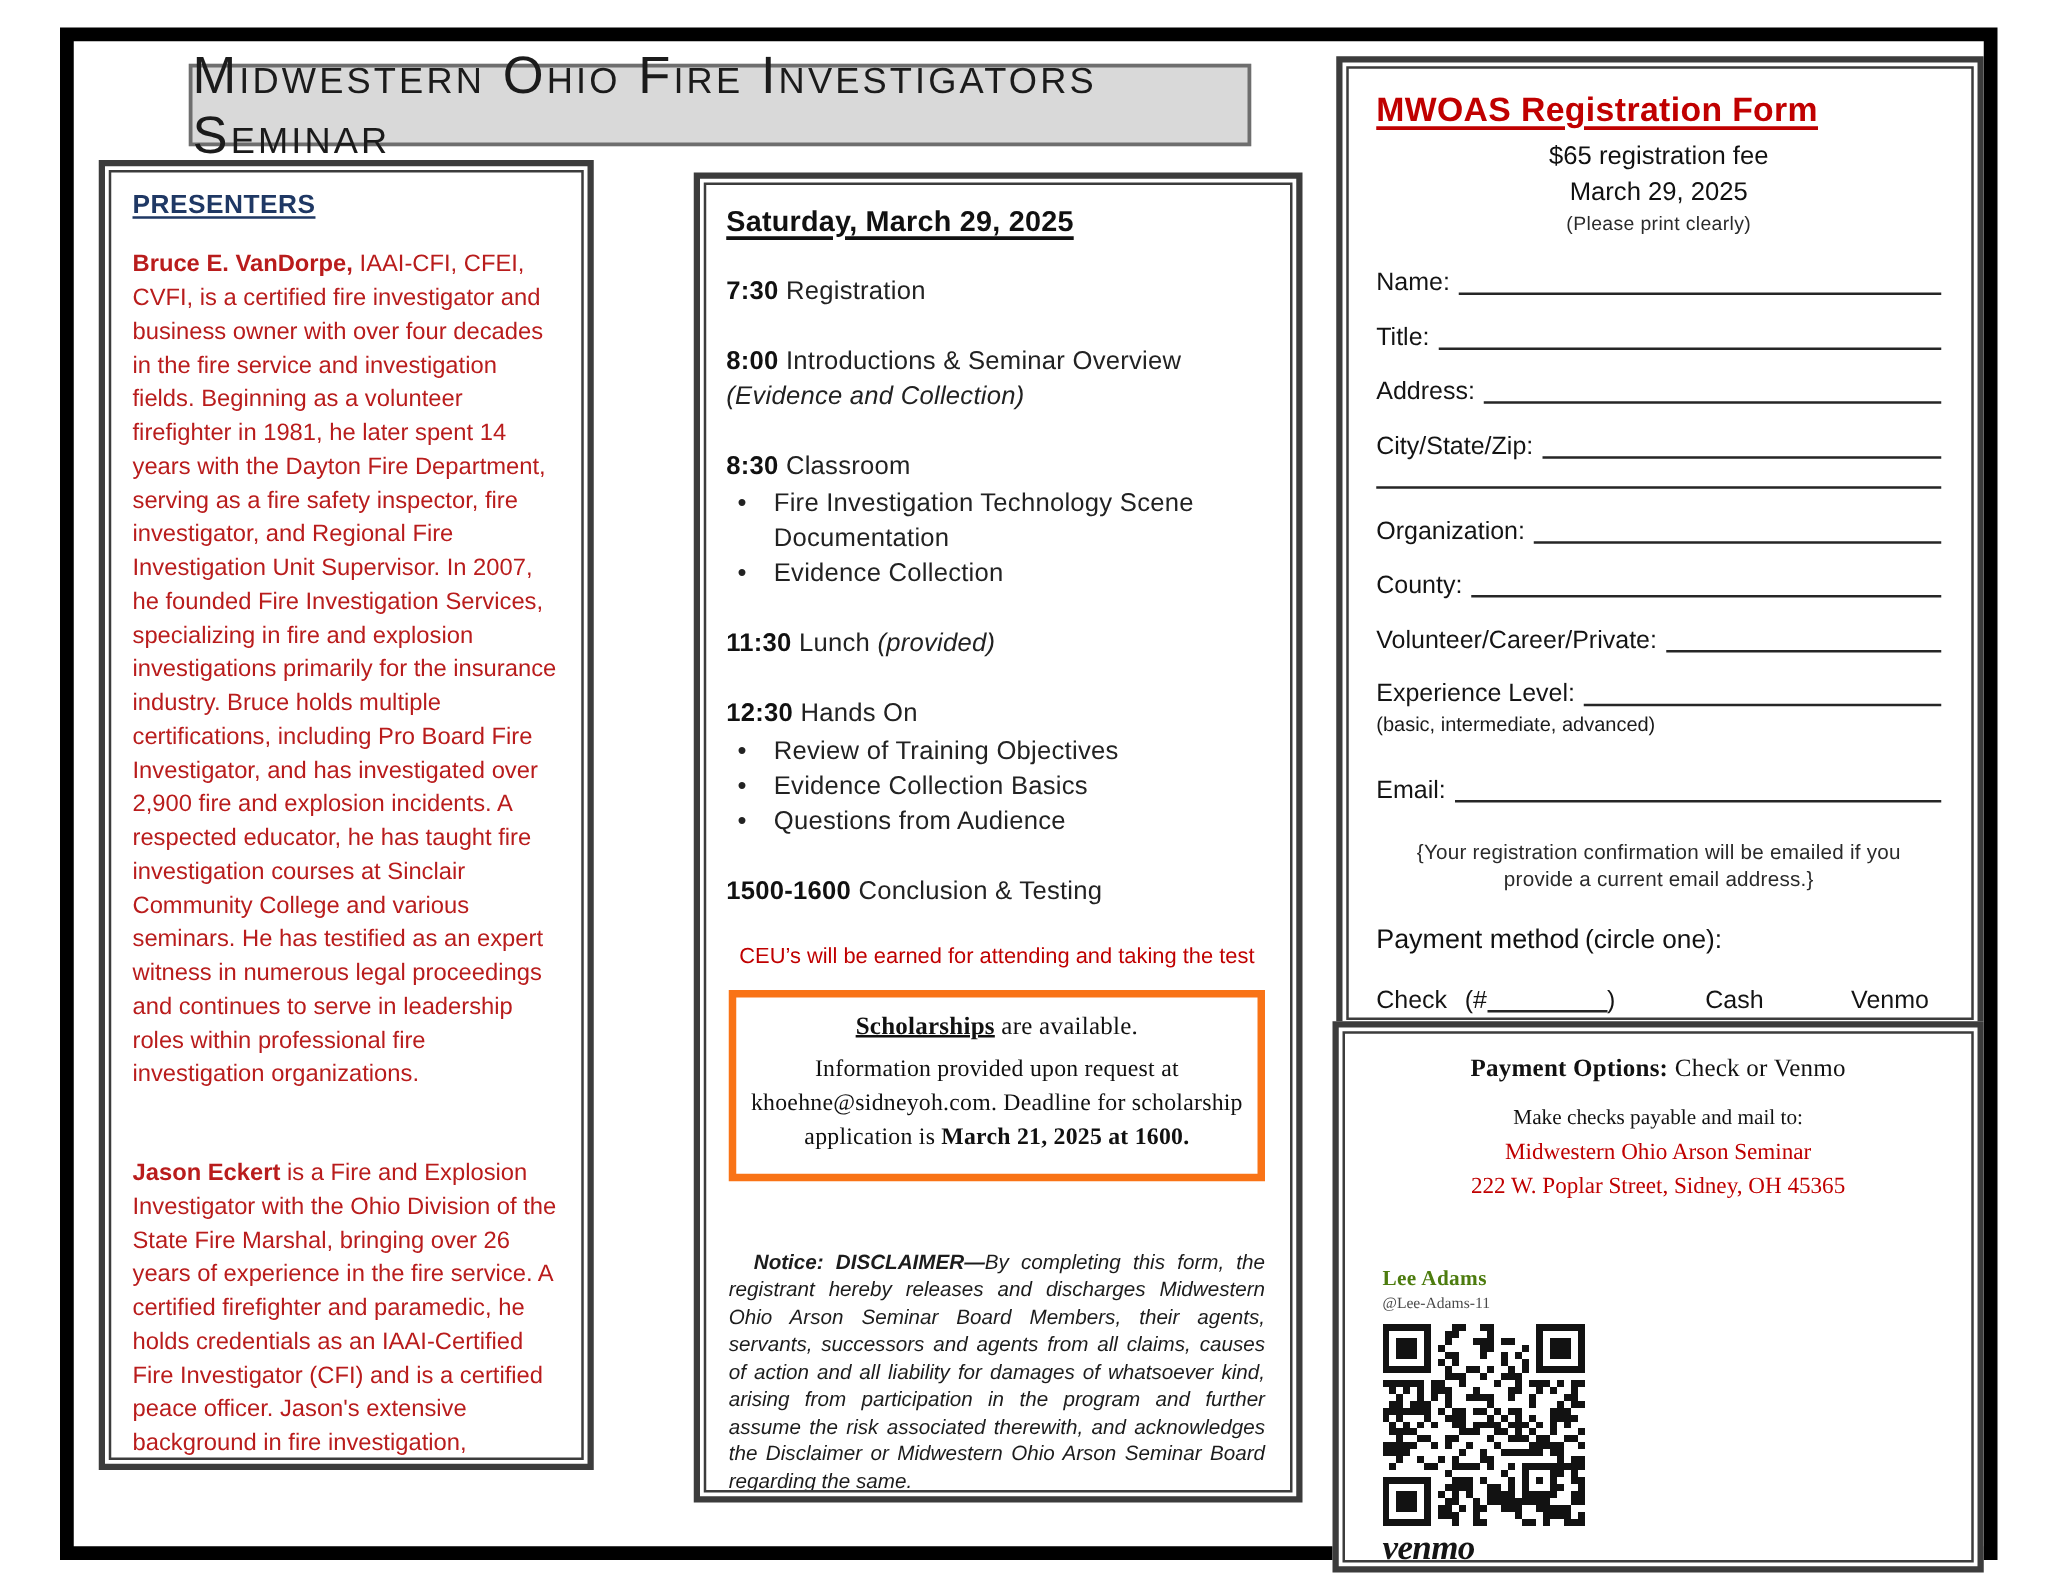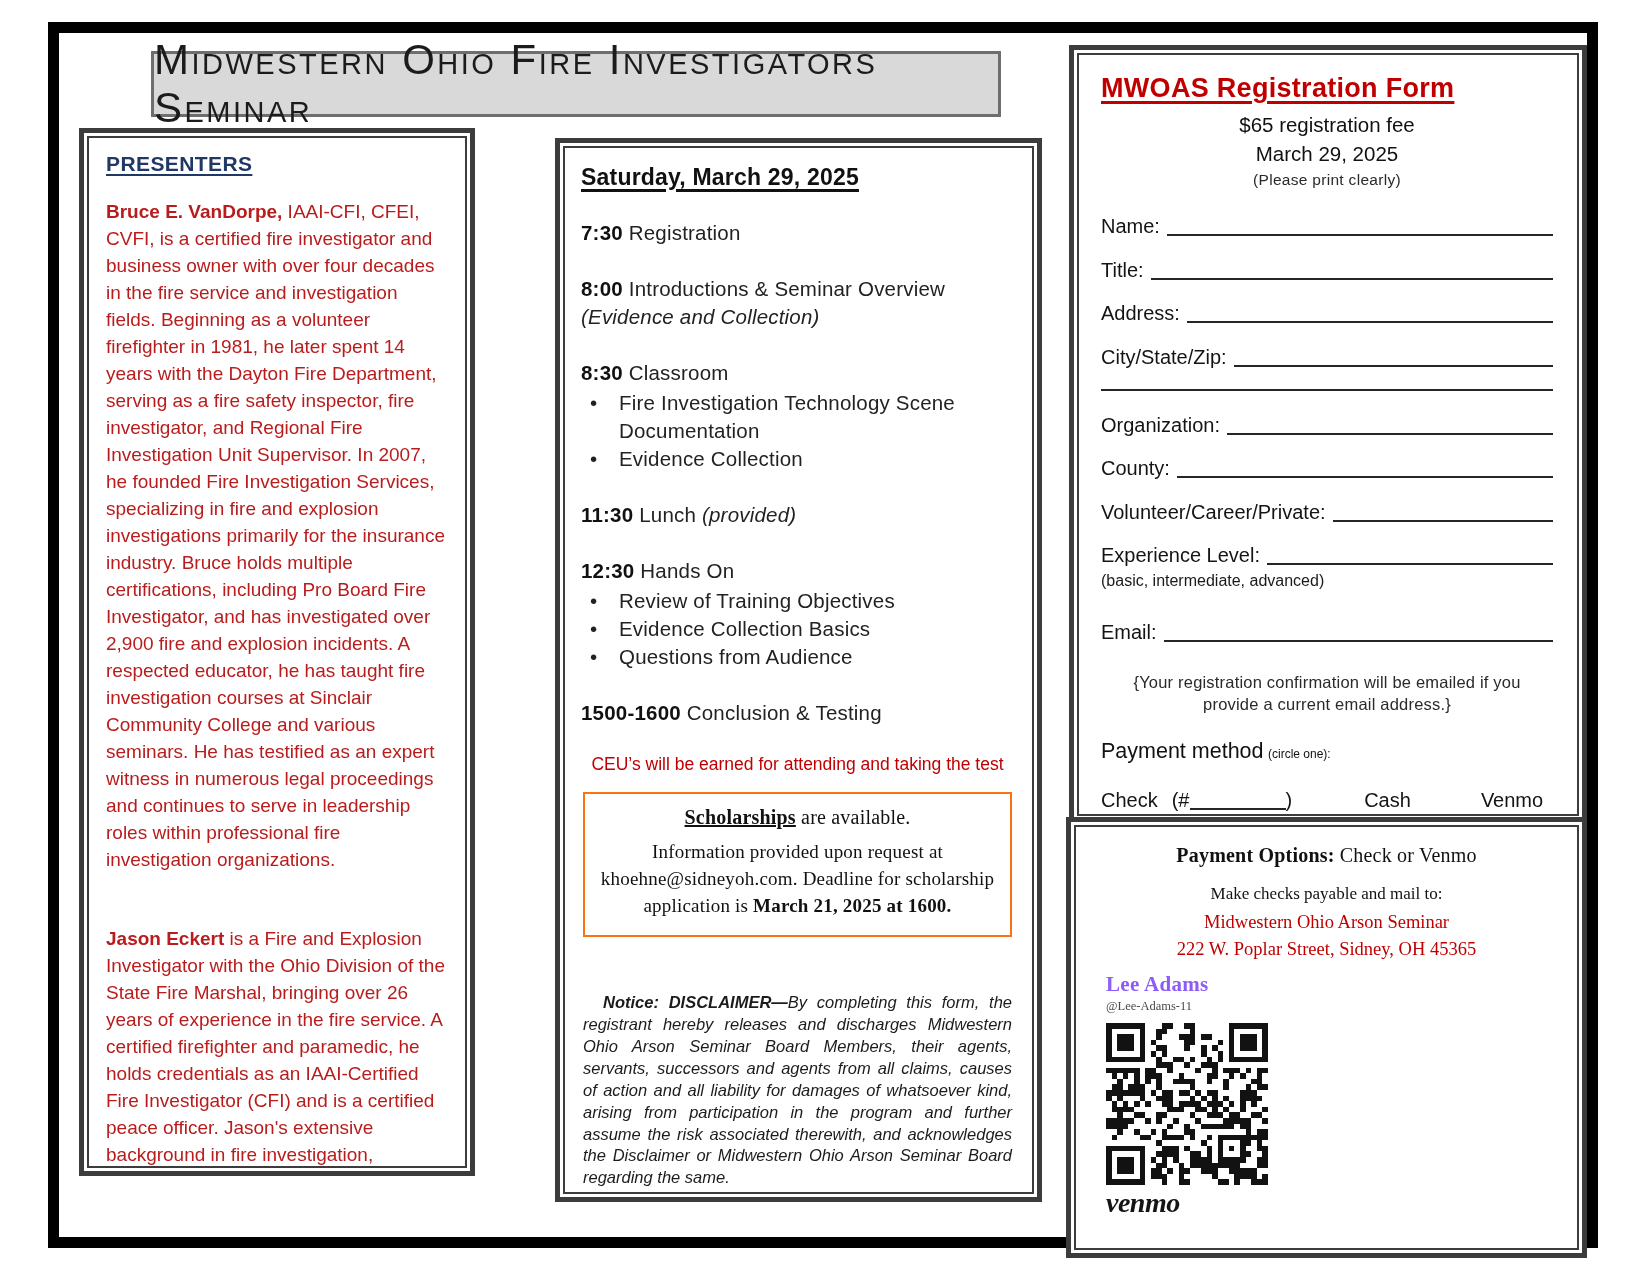--- a/index.html
+++ b/index.html
@@ -48,21 +48,21 @@
     margin-bottom:8px;
   }
   .sched-item { margin-top:28px; font-size:20.5px; line-height:28px; color:#222; }
   .sched-item .time { font-weight:bold; color:#111; }
   .sched-item .sub-italic { font-style:italic; }
   .sched-item ul { list-style:none; margin-top:2px; }
   .sched-item li { position:relative; padding-left:38px; line-height:28px; }
   .sched-item li::before { content:"•"; position:absolute; left:9px; }
   .ceu { margin-top:27px; text-align:center; color:#c00000; font-size:17.5px; letter-spacing:0; }
   .schol-box {
-    margin:17px 2px 0 2px; border:2px solid #f97316; padding:12px 8px 15px 8px;
+    margin:17px 2px 0 2px; border:6px solid #f97316; padding:12px 8px 15px 8px;
     text-align:center; font-family:"Liberation Serif", serif; color:#111;
   }
   .schol-lead { font-size:20px; margin-bottom:10px; }
   .schol-lead .schol-bold { font-weight:bold; text-decoration:underline; }
   .schol-body { font-size:19px; line-height:1.42; }
   .disclaimer {
     margin:55px 2px 0 2px; font-size:16.5px; line-height:1.33; text-align:justify;
     font-style:italic; color:#1c1c1c; letter-spacing:0;
   }
   .disclaimer .dis-bold { font-weight:bold;margin-left:20px; }
@@ -79,38 +79,38 @@
   .reg-print{ text-align:center; font-size:15.5px; margin-top:5px; color:#2a2a2a; letter-spacing:0.3px;}
   #reg-fields { margin-top:26px; }
   .field-row { display:flex; align-items:flex-end; font-size:20px; color:#141414; margin-bottom:20.5px; }
   .field-row .flabel { white-space:nowrap; margin-right:7px; }
   .field-row .fline { flex:1; border-bottom:2px solid #262626; height:2px; margin-bottom:2px; }
   .field-note { font-size:16px; color:#1a1a1a; margin:-16px 0 20px 0; }
   .row-email { margin-top:31px; }
   .email-note { text-align:center; font-size:16.5px; line-height:1.35; color:#2a2a2a; margin:27px auto 0 auto; width:96%; letter-spacing:0.2px; }
   .pay-method { margin-top:24px; color:#111; }
   .pay-method .pm-big { font-size:21.5px; }
-  .pay-method .pm-small { font-size:12px; }
+  .pay-method .pm-small { font-size:21px; }
   .pay-row { margin-top:25px; font-size:20px; color:#141414; display:flex; align-items:flex-end; }
   .pay-row .chk { margin-left:14px; display:flex; align-items:flex-end; }
   .chk-line { display:inline-block; width:96px; border-bottom:2px solid #262626; height:2px; margin-bottom:2px; }
   .pay-row .cash { margin-left:72px; }
   .pay-row .venmo { margin-left:70px; }
 
   
   .rbot .box-inner { padding:17px 16px 0 16px; }
   .pay-heading { text-align:center; font-size:20px; color:#111; letter-spacing:0.2px; }
   .pay-heading b { font-weight:bold; }
   .pay-mail { text-align:center; font-size:17px; margin-top:17px; color:#111; }
   .red { color:#c00000; }
   .pay-payee { text-align:center; font-size:18.5px; margin-top:8px; }
   .pay-addr  { text-align:center; font-size:18.5px; margin-top:6px; }
   .pay-grid { display:flex; margin-top:12px; }
   .qr-col { width:196px; padding-left:14px; }
-  .qr-name { font-size:21px; font-weight:bold; color:#8b5cf6; letter-spacing:0.3px; }
+  .qr-name { font-size:17px; font-weight:bold; color:#4d7c0f; letter-spacing:0.3px;margin-top:41px; }
   .qr-handle { font-size:12.5px; color:#4a4a4a; margin-top:2px; }
   #qr { display:block; margin-top:9px; }
   .venmo-logo { font-size:28px; font-weight:bold; font-style:italic; letter-spacing:-0.5px; color:#151515; margin-top:2px; }
   .venmo-col { flex:1; text-align:center; padding-top:12px; }
   .v-opt { font-size:17px; color:#111; letter-spacing:0.2px; }
   .v-handle { font-size:19.5px; color:#2b4ea1; margin-top:6px; }
   .v-note { margin:36px auto 0 auto; width:252px; font-size:19px; line-height:1.38; color:#1f3864; }
   .v-note b { font-weight:bold; }
   .v-note .u { text-decoration:underline; }
 </style>

